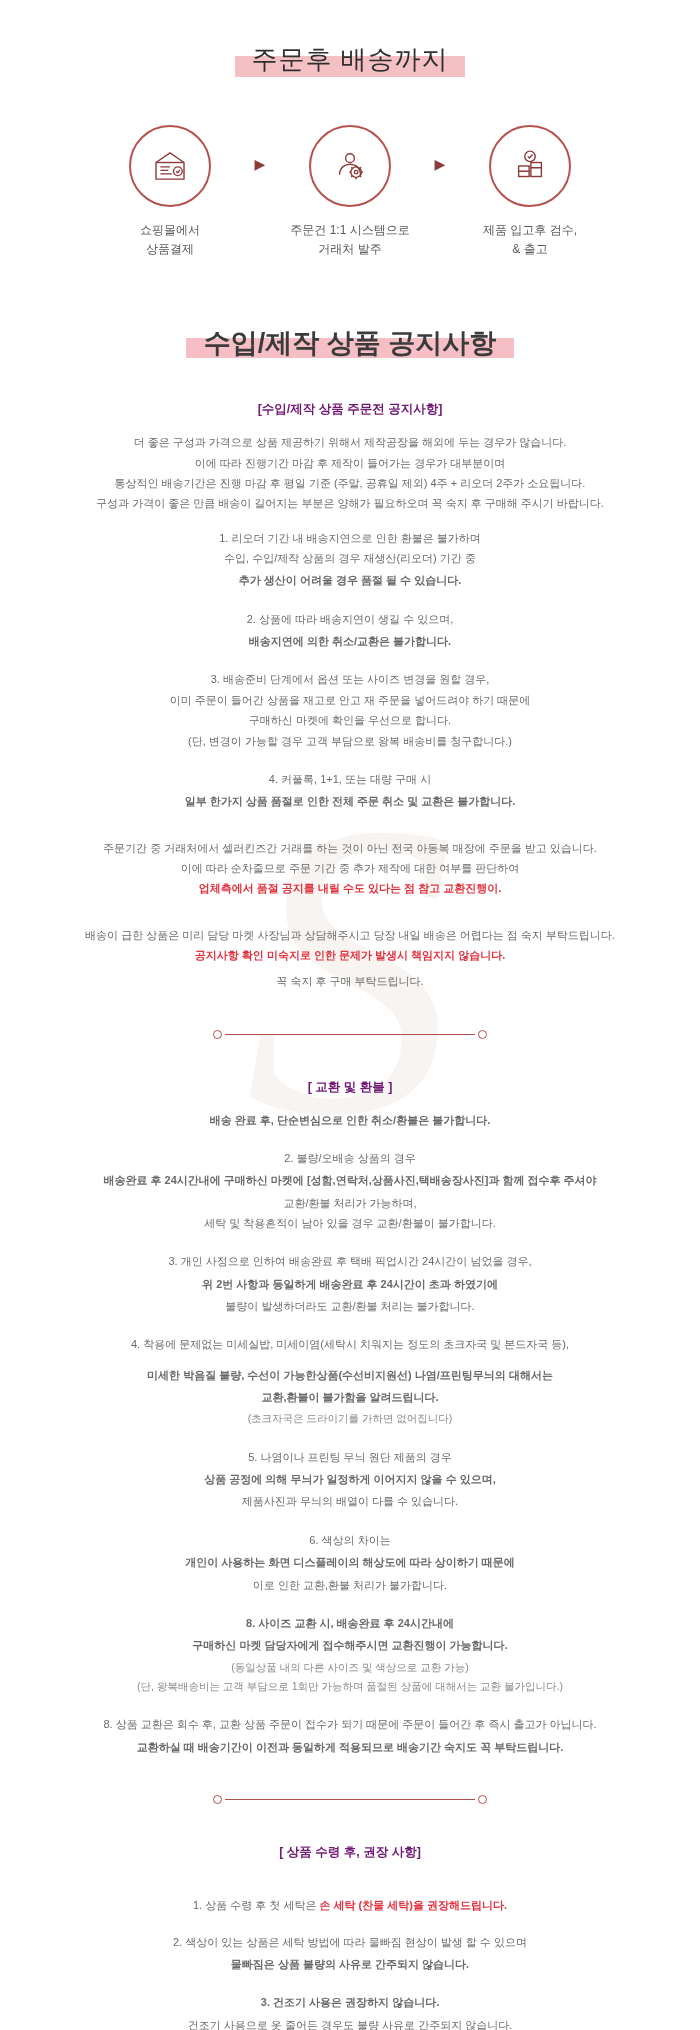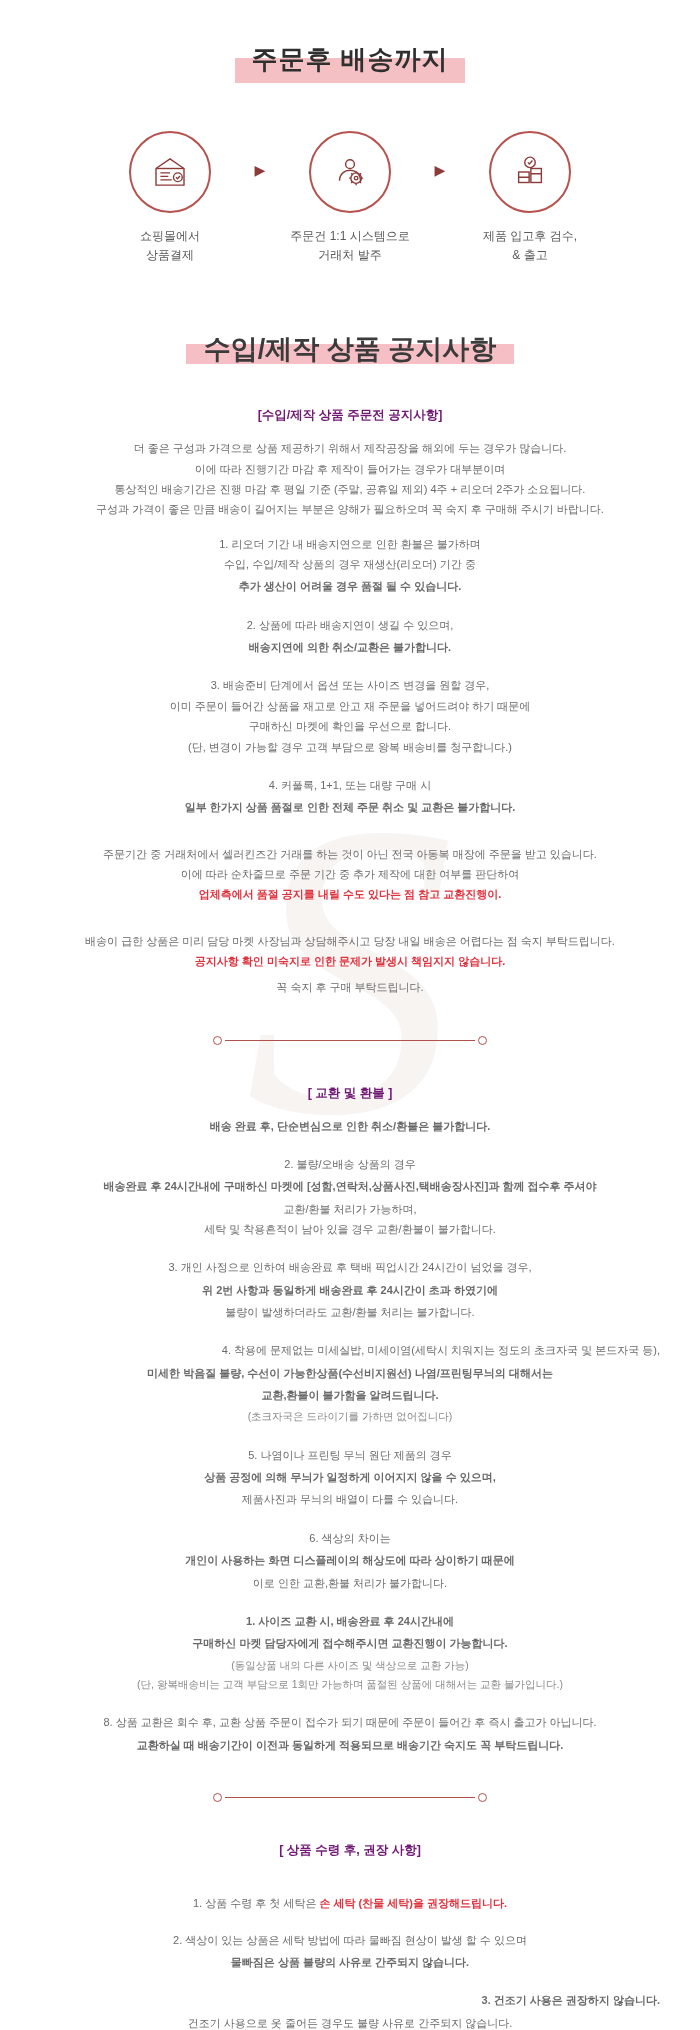--- a/index.html
+++ b/index.html
@@ -41,24 +41,24 @@
   }
 
   
   .top-title-wrap {
     text-align: center;
     padding-top: 38px;
   }
   .top-title {
     display: inline-block;
     font-size: 26px;
-    font-weight: bold;
+    font-weight: normal;
     letter-spacing: 1px;
     color: #2f2f2f;
-    padding: 4px 16px 6px 16px;
+    padding: 4px 16px 0 16px;
     background: linear-gradient(to bottom, rgba(255,255,255,0) 45%, #f5c0c4 45%, #f5c0c4 100%);
   }
 
   
   .steps {
     margin-top: 48px;
     display: flex;
     justify-content: center;
     align-items: flex-start;
     gap: 0px;
@@ -276,34 +276,34 @@
 
       <p class="item" style="margin-bottom:2px;">2. 불량/오배송 상품의 경우</p>
       <p class="item red-b" style="margin-bottom:2px;">배송완료 후 24시간내에 구매하신 마켓에 [성함,연락처,상품사진,택배송장사진]과 함께 접수후 주셔야</p>
       <p class="item">교환/환불 처리가 가능하며,
 세탁 및 착용흔적이 남아 있을 경우 교환/환불이 불가합니다.</p>
 
       <p class="item" style="margin-bottom:2px;">3. 개인 사정으로 인하여 배송완료 후 택배 픽업시간 24시간이 넘었을 경우,</p>
       <p class="item red-b" style="margin-bottom:2px;">위 2번 사항과 동일하게 배송완료 후 24시간이 초과 하였기에</p>
       <p class="item">불량이 발생하더라도 교환/환불 처리는 불가합니다.</p>
 
-      <p class="item" style="margin-bottom:2px;text-align:right;">4. 착용에 문제없는 미세실밥, 미세이염(세탁시 치워지는 정도의 초크자국 및 본드자국 등),</p>
+      <p class="item" style="margin-bottom:10px;">4. 착용에 문제없는 미세실밥, 미세이염(세탁시 치워지는 정도의 초크자국 및 본드자국 등),</p>
       <p class="item red-b" style="margin-bottom:2px;">미세한 박음질 불량, 수선이 가능한상품(수선비지원선) 나염/프린팅무늬의 대해서는</p>
       <p class="item red-b" style="margin-bottom:2px;">교환,환불이 불가함을 알려드립니다.</p>
       <p class="item note-small">(초크자국은 드라이기를 가하면 없어집니다)</p>
 
       <p class="item" style="margin-bottom:2px;">5. 나염이나 프린팅 무늬 원단 제품의 경우</p>
       <p class="item red-b" style="margin-bottom:2px;">상품 공정에 의해 무늬가 일정하게 이어지지 않을 수 있으며,</p>
       <p class="item">제품사진과 무늬의 배열이 다를 수 있습니다.</p>
 
       <p class="item" style="margin-bottom:2px;">6. 색상의 차이는</p>
       <p class="item red-b" style="margin-bottom:2px;">개인이 사용하는 화면 디스플레이의 해상도에 따라 상이하기 때문에</p>
       <p class="item">이로 인한 교환,환불 처리가 불가합니다.</p>
 
-      <p class="item red-b" style="margin-bottom:2px;">1. 사이즈 교환 시, 배송완료 후 24시간내에</p>
+      <p class="item red-b" style="margin-bottom:2px;">8. 사이즈 교환 시, 배송완료 후 24시간내에</p>
       <p class="item red-b" style="margin-bottom:2px;">구매하신 마켓 담당자에게 접수해주시면 교환진행이 가능합니다.</p>
       <p class="item note-small">(동일상품 내의 다른 사이즈 및 색상으로 교환 가능)
 (단, 왕복배송비는 고객 부담으로 1회만 가능하며 품절된 상품에 대해서는 교환 불가입니다.)</p>
 
       <p class="item" style="margin-bottom:2px;">8. 상품 교환은 회수 후, 교환 상품 주문이 접수가 되기 때문에 주문이 들어간 후 즉시 출고가 아닙니다.</p>
       <p class="item red-b">교환하실 때 배송기간이 이전과 동일하게 적용되므로 배송기간 숙지도 꼭 부탁드립니다.</p>
     </div>
 
     <div class="divider">
       <span class="dot"></span>
@@ -314,19 +314,19 @@
     <div class="block">
       <div class="block-title">[ 상품 수령 후, 권장 사항]</div>
 
       <p class="item" style="margin-bottom:16px;">
         <span>1. 상품 수령 후 첫 세탁은 </span><span class="red-b">손 세탁 (찬물 세탁)을 권장해드립니다.</span>
       </p>
 
       <p class="item" style="margin-bottom:2px;">2. 색상이 있는 상품은 세탁 방법에 따라 물빠짐 현상이 발생 할 수 있으며</p>
       <p class="item red-b">물빠짐은 상품 불량의 사유로 간주되지 않습니다.</p>
 
-      <p class="item red-b" style="margin-bottom:2px;text-align:right;">3. 건조기 사용은 권장하지 않습니다.</p>
+      <p class="item red-b" style="margin-bottom:2px;">3. 건조기 사용은 권장하지 않습니다.</p>
       <p class="item">건조기 사용으로 옷 줄어든 경우도 불량 사유로 간주되지 않습니다.</p>
 
     </div>
 
   </div>
 </div>
 
 </body></html>

